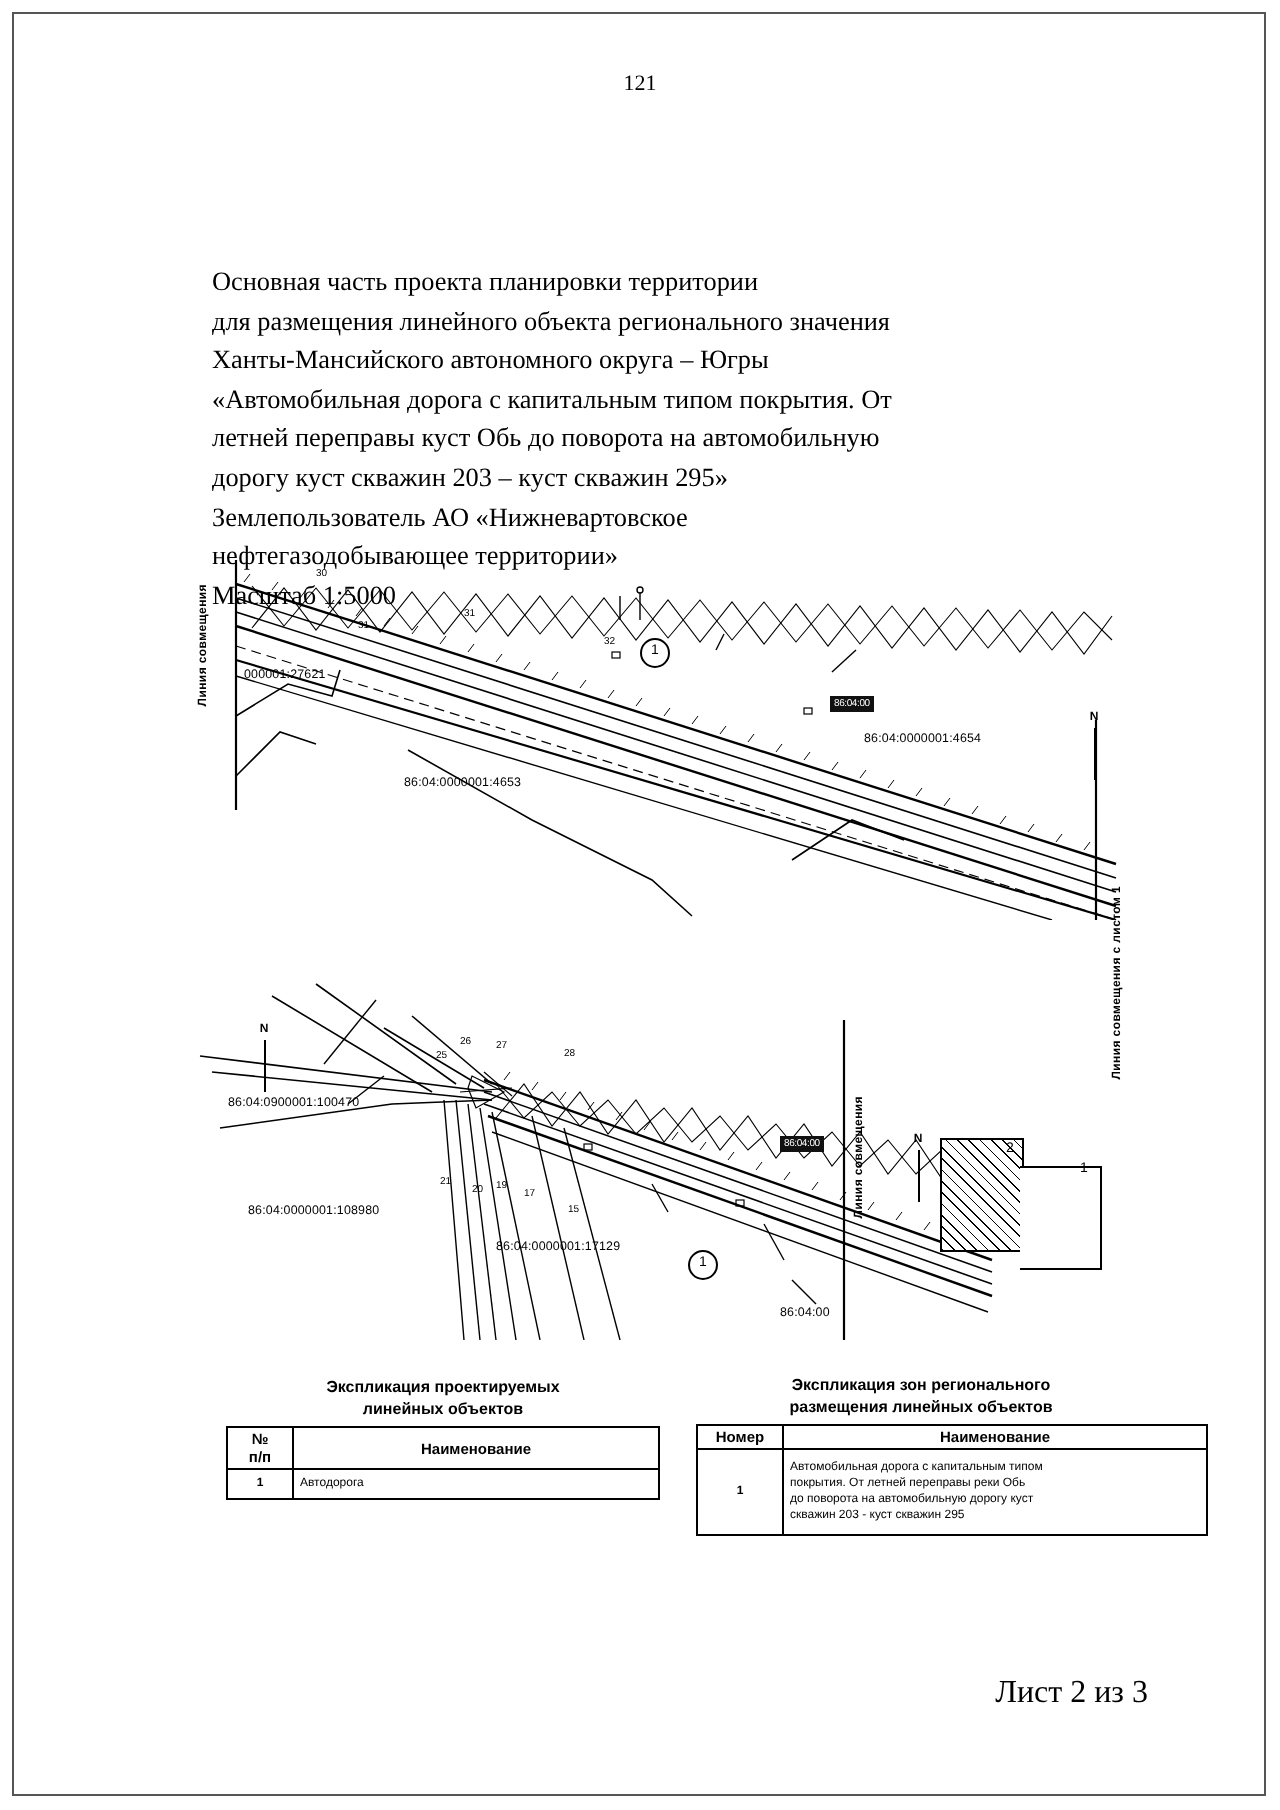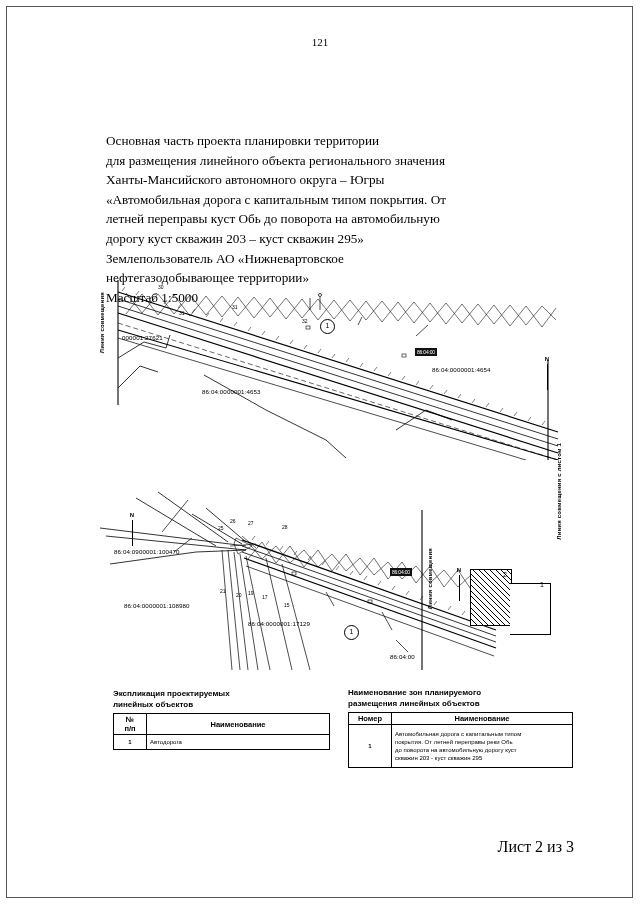--- a/index.html
+++ b/index.html
@@ -160,21 +160,21 @@
   }
   .legend-num {
     position: absolute;
     font-family: "Liberation Sans", sans-serif;
     font-size: 7px;
   }
 
   
   .table-caption {
     position: absolute;
-    text-align: left;
+    text-align: center;
     font-family: "Liberation Sans", sans-serif;
     font-size: 8px;
     font-weight: bold;
     line-height: 11px;
   }
   table.expl {
     position: absolute;
     border-collapse: collapse;
     font-family: "Liberation Sans", sans-serif;
   }
@@ -194,21 +194,21 @@
     line-height: 8px;
   }
   td.num {
     text-align: center;
     font-weight: bold;
     font-size: 7px;
   }
   #table-left { left: 113px; top: 713px; width: 217px; }
   #table-left th.c1 { width: 26px; }
   #table-left td.desc { height: 12px; }
-  #table-right { left: 348px; top: 712px; width: 225px; }
+  #table-right { left: 348px; top: 712px; width: 256px; }
   #table-right th.c1 { width: 36px; }
   #table-right td.desc { height: 40px; }
 
   .footer {
     position: absolute;
     right: 66px;
     top: 838px;
     font-family: "Liberation Serif", serif;
     font-size: 16px;
   }
@@ -423,21 +423,21 @@
     </thead>
     <tbody>
       <tr>
         <td class="num">1</td>
         <td class="desc">Автодорога</td>
       </tr>
     </tbody>
   </table>
 
   <div class="table-caption" style="left:348px; top:687px; width:225px;">
-    <div>Наименование зон планируемого</div>
+    <div>Экспликация зон регионального</div>
     <div>размещения линейных объектов</div>
   </div>
   <table class="expl" id="table-right">
     <thead>
       <tr>
         <th class="c1">Номер</th>
         <th>Наименование</th>
       </tr>
     </thead>
     <tbody>

